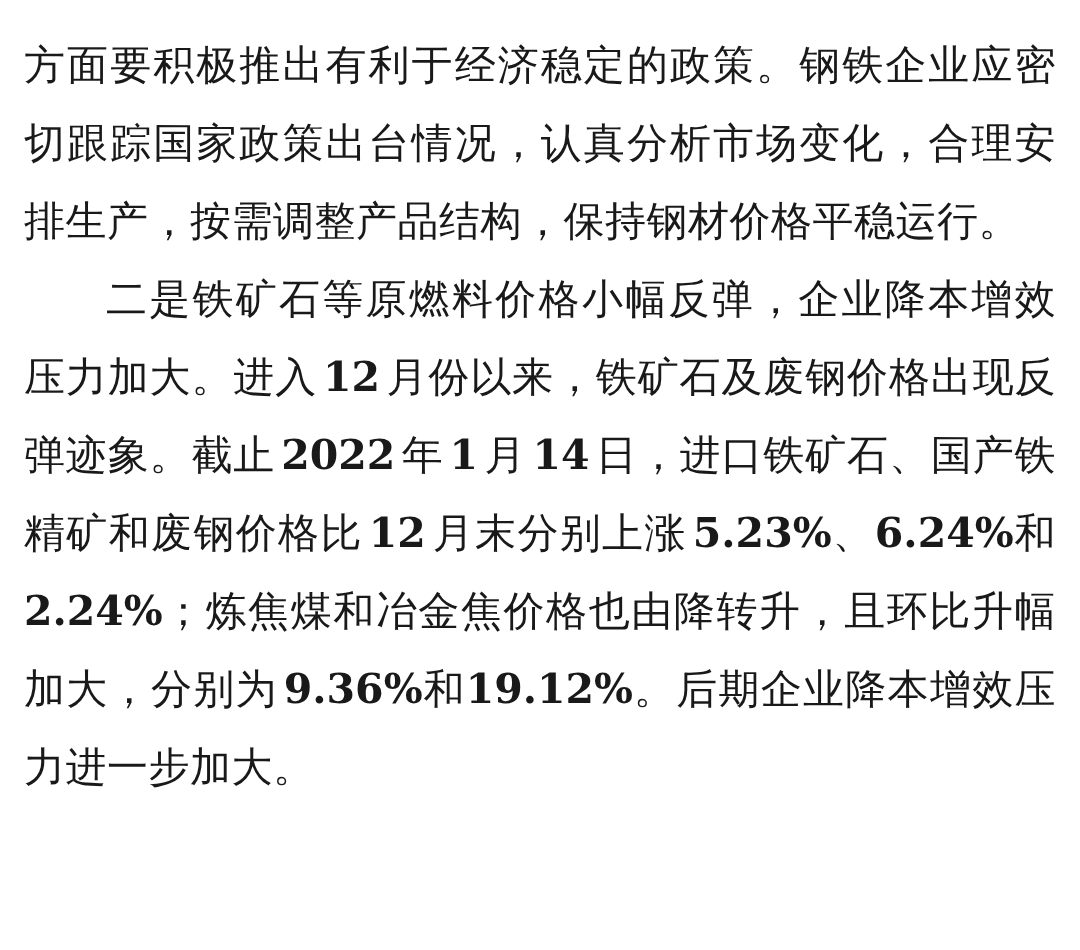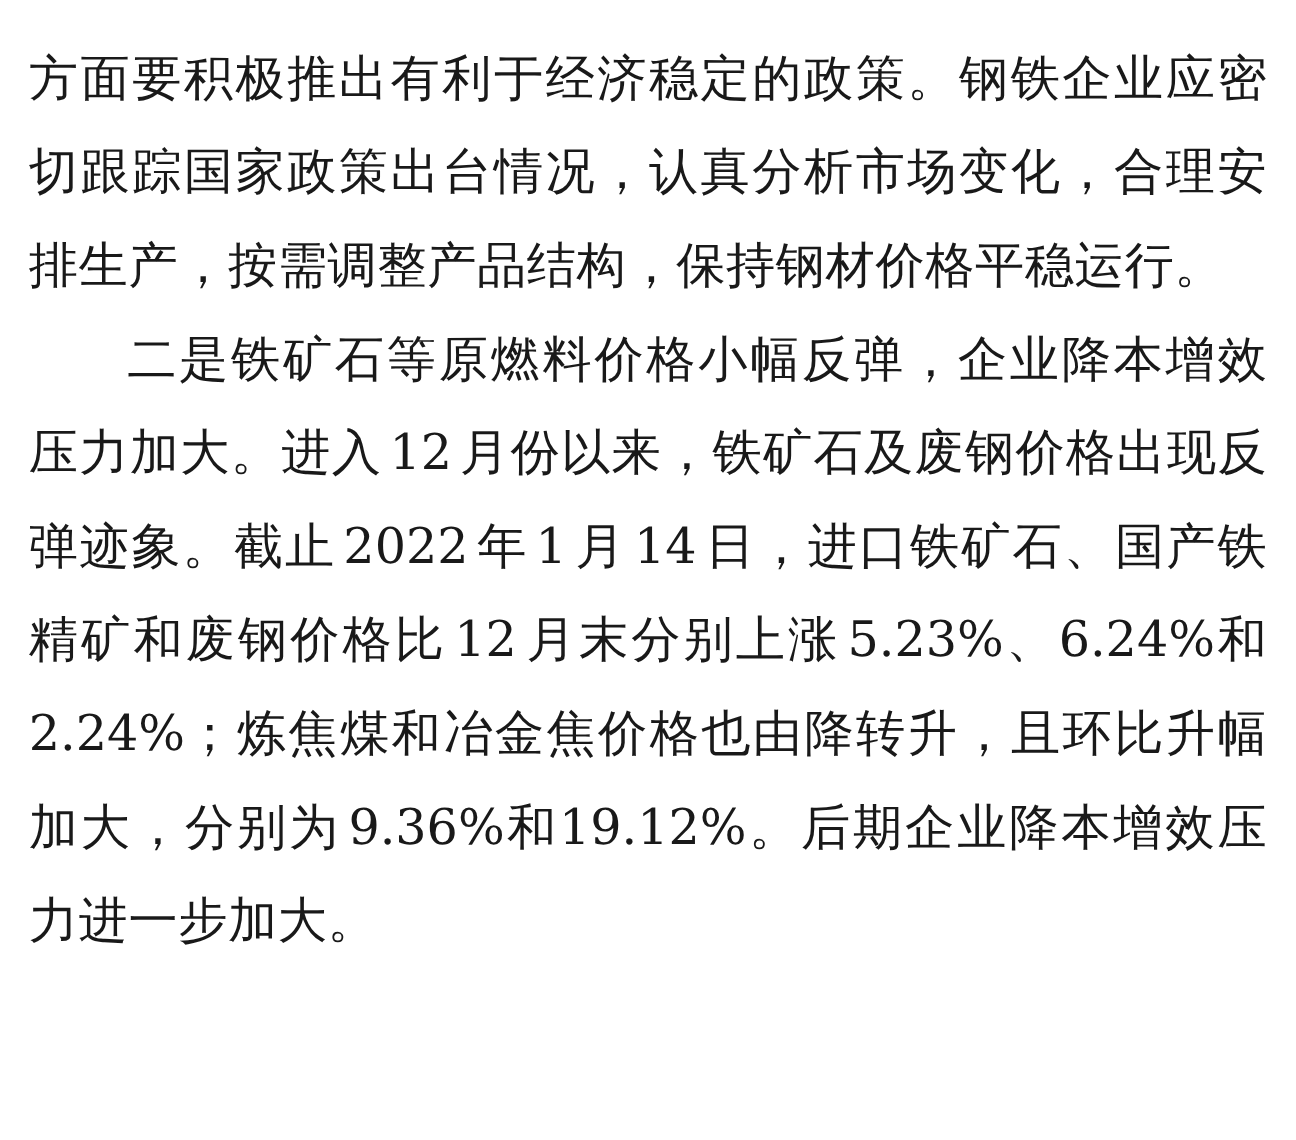--- a/index.html
+++ b/index.html
@@ -33,21 +33,21 @@
     font-weight: 400;
   }
   .para.indent {
     text-indent: 82px;
   }
   .bold {
     font-weight: 400;
   }
   .num {
     font-family: "DejaVu Serif", "Liberation Serif", serif;
-    font-weight: 400;
+    font-weight: 700;
     letter-spacing: 0px;
   }
   .sp-l { padding-left: 6px; }
   .sp-r { padding-right: 6px; }
 </style>
 </head>
 <body>
 
 <div class="page">
 

